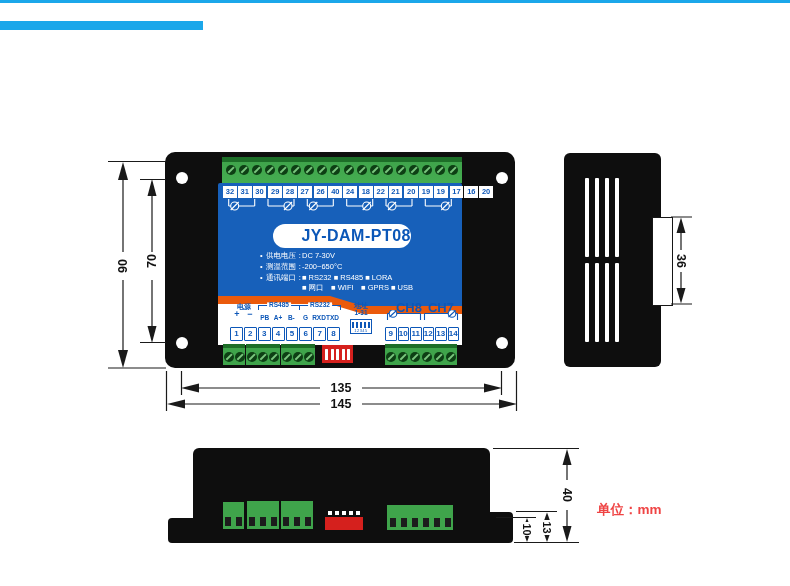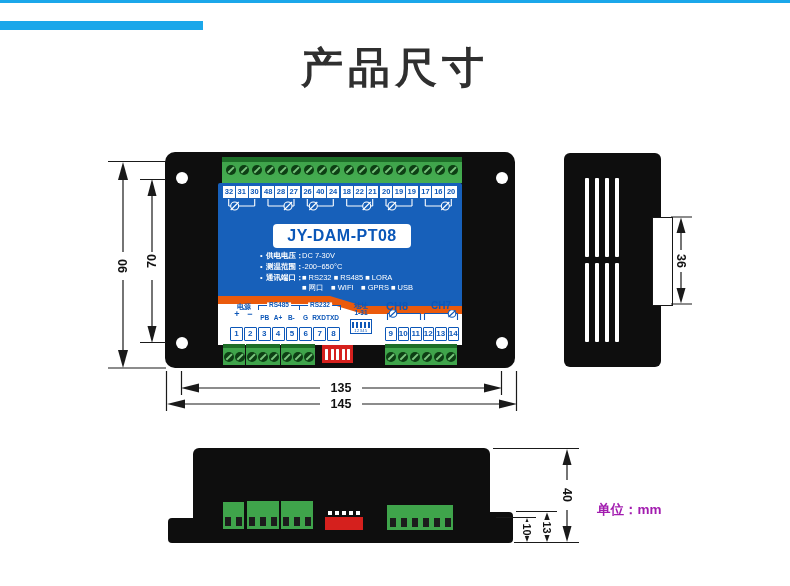--- a/index.html
+++ b/index.html
@@ -13,33 +13,33 @@
               letter-spacing:5px;color:#2f2f2f}
   
   .front{left:165px;top:152px;width:350px;height:216px;background:#0e0e0e;border-radius:10px}
   .hole{width:12px;height:12px;border-radius:50%;background:#fff}
   .gstrip{background:linear-gradient(#1d6e28,#1d6e28 5px,#3fa44b 5px,#45ad51);display:flex;
           align-items:center;justify-content:space-around;padding:0 2px;box-sizing:border-box}
   .screw{width:10px;height:10px;border-radius:50%;background:#0d3f14;position:relative;flex:none}
   .screw::after{content:"";position:absolute;left:1px;top:4px;width:8px;height:1.6px;
                 background:#79c57d;transform:rotate(-45deg)}
   .plate{left:53px;top:31px;width:244px;height:162px;background:#1760ba;border-radius:2px}
-  .numrow{left:5px;top:3px;width:234px;height:12px;display:flex;gap:2px}
+  .numrow{left:5px;top:3px;width:270px;height:12px;display:flex;gap:2px}
   .numgrp{flex:1;display:flex;gap:1px}
   .numbox{flex:1;background:#fff;color:#0d57b8;font-size:7.5px;font-weight:bold;
           display:flex;align-items:center;justify-content:center;line-height:1}
   .chrow{left:5px;top:28px;width:234px;display:flex}
   .chcell{flex:1;text-align:center;color:#fff;font-size:8px;font-weight:bold}
-  .modelbox{left:55px;top:41px;width:138px;height:24px;background:#fff;border-radius:4px;
-            display:flex;align-items:center;justify-content:center}
+  .modelbox{left:55px;top:41px;width:138px;height:24px;background:#fff;border-radius:12px;
+            display:flex;align-items:center;justify-content:flex-end}
   .modeltxt{color:#0b57b8;font-size:16px;font-weight:bold;letter-spacing:.5px}
   .specs{left:42px;top:69px;width:200px}
   .specline{display:flex;font-size:7.5px;line-height:8.2px;margin-bottom:2.6px;color:#fff;white-space:nowrap}
   .spb{width:6px;flex:none}
-  .spl{width:36px;flex:none;font-weight:bold}
+  .spl{width:36px;flex:none;font-weight:normal}
   .plate-white{left:0;top:120px;width:244px;height:42px;background:#fff;
     clip-path:polygon(0 0,112px 0,145px 10px,244px 10px,244px 42px,0 42px)}
   .plate-orange{left:0;top:112px;width:244px;height:19px;background:#ea5a0c;
     clip-path:polygon(0 1px,112px 1px,145px 11px,244px 11px,244px 19px,145px 19px,112px 9px,0 9px)}
   .blab{color:#0d57b8;font-weight:bold;line-height:1;z-index:2}
   .bracket{height:4px;border:1.2px solid #0d57b8;border-bottom:none;z-index:2}
   .bracket .cap{position:absolute;left:50%;top:0;transform:translate(-50%,-55%);background:#fff;
                 padding:0 2px;font-size:6.5px;font-weight:bold;color:#0d57b8;line-height:1;white-space:nowrap}
   .pins3{display:flex;justify-content:space-between;z-index:2}
   .pins3 span{width:14px;text-align:center;font-size:6.5px;font-weight:bold;color:#0d57b8}
@@ -63,31 +63,30 @@
   .bview{left:168px;top:448px;width:345px;height:95px}
   .bbody{left:25px;top:0;width:297px;height:95px;background:#0e0e0e;border-radius:6px 6px 0 0}
   .bear-l{left:0;top:70px;width:27px;height:25px;background:#0e0e0e;border-radius:4px 0 0 4px}
   .bear-r{left:317px;top:64px;width:28px;height:31px;background:#0e0e0e;border-radius:0 4px 4px 0}
   .pblock{background:#3fa44b;display:flex;align-items:flex-end;justify-content:space-around;
           padding-bottom:3px;box-sizing:border-box}
   .pblock i{width:6px;height:9px;background:#1c1c1c}
   .bdip{left:157px;top:69px;width:38px;height:13px;background:#d5201d}
   .bdots{left:159px;top:63px;width:34px;display:flex;gap:3px;justify-content:center}
   .bdots i{width:4px;height:4px;background:#fff}
-  .unit{left:597px;top:501px;font-size:13.5px;font-weight:bold;color:#a21caf}
+  .unit{left:597px;top:501px;font-size:13.5px;font-weight:bold;color:#ef4444}
   svg text{font-family:"Liberation Sans","DejaVu Sans",sans-serif}
 </style>
 </head>
 <body>
 
 <div class="stage">
 
   <div class="abs hdr-line"></div>
   <div class="abs hdr-accent"></div>
-  <div class="abs page-title">产品尺寸</div>
 
   <div class="abs front">
     <div class="abs hole" style="left:11px;top:20px"></div>
     <div class="abs hole" style="left:331px;top:20px"></div>
     <div class="abs hole" style="left:11px;top:185px"></div>
     <div class="abs hole" style="left:331px;top:185px"></div>
 
     <div class="abs gstrip" style="left:57px;top:5px;width:240px;height:26px">
       <span class="screw"></span>
         <span class="screw"></span>
@@ -111,21 +110,21 @@
 
     <div class="abs plate">
 
       <div class="abs numrow">
         <div class="numgrp">
           <span class="numbox">32</span>
           <span class="numbox">31</span>
           <span class="numbox">30</span>
         </div>
         <div class="numgrp">
-          <span class="numbox">48</span>
+          <span class="numbox">29</span>
           <span class="numbox">28</span>
           <span class="numbox">27</span>
         </div>
         <div class="numgrp">
           <span class="numbox">26</span>
           <span class="numbox">40</span>
           <span class="numbox">24</span>
         </div>
         <div class="numgrp">
           <span class="numbox">18</span>
@@ -223,29 +222,29 @@
         <span class="dipbars">
             <i></i>
             <i></i>
             <i></i>
             <i></i>
             <i></i>
           </span>
         <span class="dipdigits">12345</span>
       </div>
 
-      <div class="abs blab" style="left:168px;top:118px;width:36px;text-align:left;font-size:11px">CH8</div>
+      <div class="abs blab" style="left:168px;top:118px;width:36px;text-align:right;font-size:13px">CH8</div>
       <svg class="abs" style="left:168px;top:127px;z-index:2" width="36" height="12" viewBox="0 0 36 12">
         <g stroke="#0d57b8" stroke-width="1.1" fill="none">
           <path d="M1.5,3.5 H34.5 M1.5,3.5 V10 M34.5,3.5 V10"></path>
           <circle cx="7" cy="3.5" r="3.8" fill="#fff"></circle>
           <path d="M3.5,7 L10.5,0.5"></path>
         </g>
       </svg>
-      <div class="abs blab" style="left:205px;top:118px;width:36px;text-align:center;font-size:10px">CH7</div>
+      <div class="abs blab" style="left:205px;top:118px;width:36px;text-align:center;font-size:13px">CH7</div>
       <svg class="abs" style="left:205px;top:127px;z-index:2" width="36" height="12" viewBox="0 0 36 12">
         <g stroke="#0d57b8" stroke-width="1.1" fill="none">
           <path d="M1.5,3.5 H34.5 M1.5,3.5 V10 M34.5,3.5 V10"></path>
           <circle cx="29" cy="3.5" r="3.8" fill="#fff"></circle>
           <path d="M25.5,7 L32.5,0.5"></path>
         </g>
       </svg>
 
       <div class="abs pinrow" style="left:12px;top:144px;width:110px">
         <span class="pinbox">1</span>

